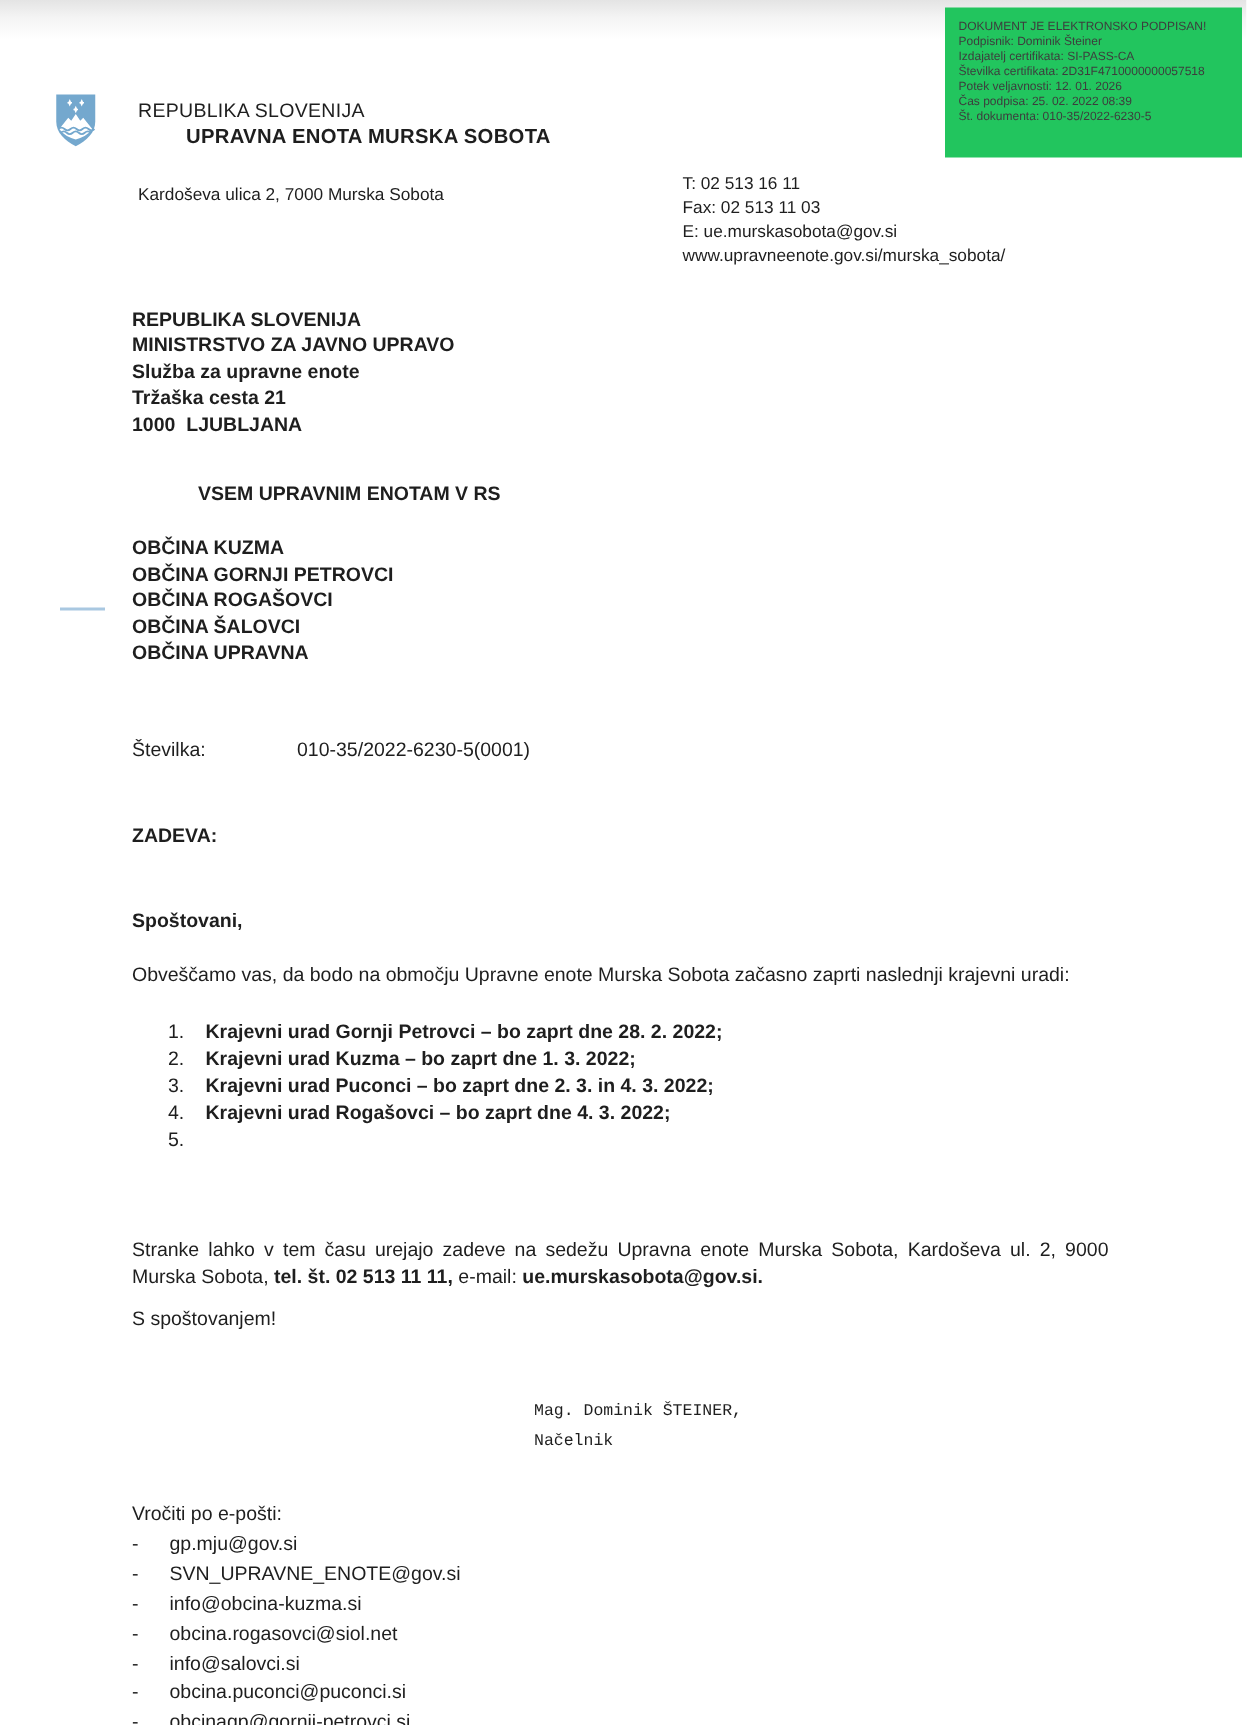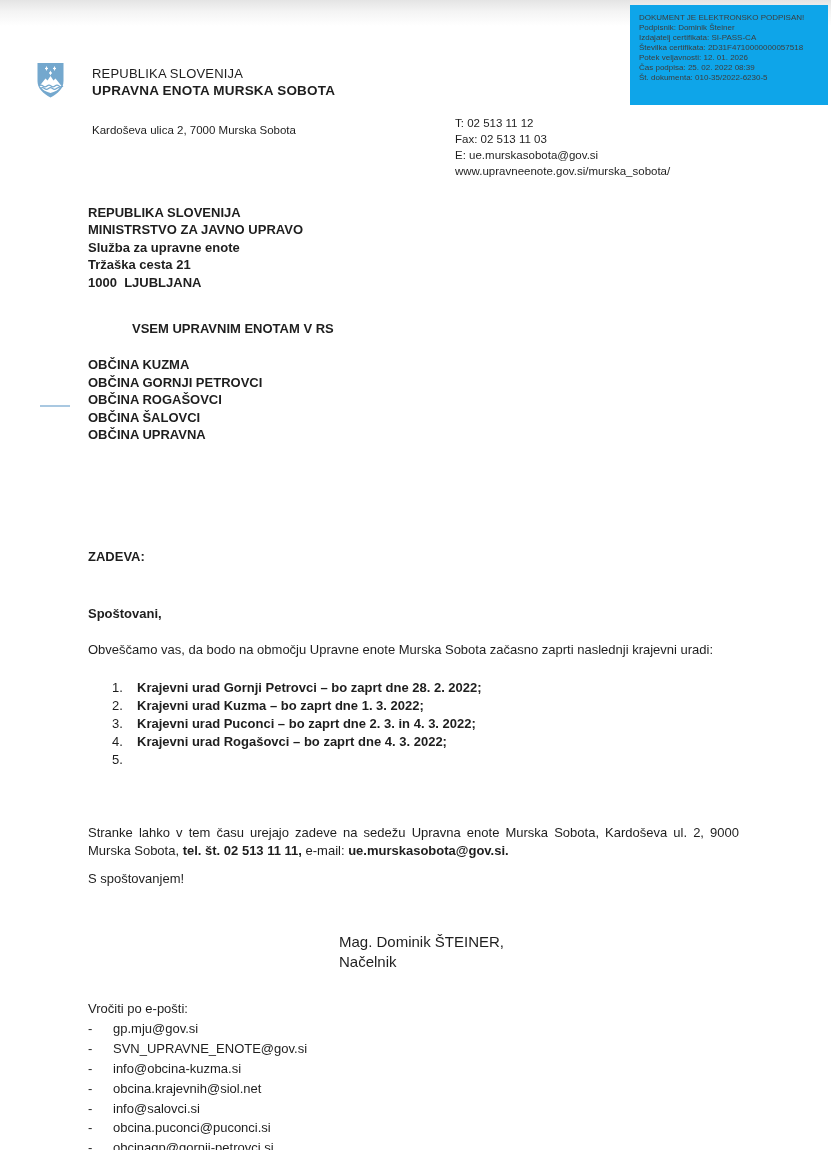--- a/index.html
+++ b/index.html
@@ -10,27 +10,27 @@
     font-family:"Liberation Sans", sans-serif;
     color:#1e1e1e;
     overflow:hidden;
   }
   .top-shade {
     position:absolute; top:0; left:0; width:831px; height:26px;
     background:linear-gradient(to bottom, #e4e4e4 0%, #f4f4f4 45%, #ffffff 100%);
   }
   .esign-box {
     position:absolute; left:630px; top:5px; width:198px; height:100px;
-    background:#0ea5e9; padding:8px 0 0 9px;
+    background:#22c55e; padding:8px 0 0 9px;
     font-size:8px; line-height:10px; color:#3d3d3d; white-space:nowrap;
   }
   .coat { position:absolute; left:36px; top:62px; width:29px; height:37px; }
   .lh-text { position:absolute; left:92px; top:66px; }
   .lh-country { font-size:13px; letter-spacing:0.2px; }
-  .lh-office  { font-size:13.5px; font-weight:bold; margin-top:2px; letter-spacing:0.2px; }
+  .lh-office  { font-size:13.5px; font-weight:bold; margin-top:2px; letter-spacing:0.2px;margin-left:32px; }
   .hq-address { position:absolute; left:92px; top:124px; font-size:11.5px; }
   .contact { position:absolute; left:455px; top:117px; font-size:11.5px; }
   .contact div { margin-bottom:3.6px; line-height:12.4px; }
   .recipient-block { position:absolute; left:88px; top:204px; font-size:13px; font-weight:bold; line-height:17.4px; }
   .recipient-block div { white-space:pre; }
   .all-units { position:absolute; left:88px; top:321px; font-size:13px; font-weight:bold;margin-left:44px; }
   .municipalities { position:absolute; left:88px; top:356px; font-size:13px; font-weight:bold; line-height:17.5px; }
   .blue-mark { position:absolute; left:40px; top:405px; width:30px; height:2px; background:#a9c8e1; }
   .ref-block { position:absolute; left:88px; top:491px; font-size:13px; line-height:17.4px; }
   .ref-row { display:flex; }
@@ -40,21 +40,21 @@
   .subject-value { width:540px; line-height:18px; }
   .subject-l1 { text-align:justify; text-align-last:justify; }
   .salutation { position:absolute; left:88px; top:606px; font-size:13px; font-weight:bold; }
   .intro { position:absolute; left:88px; top:641px; width:651px; font-size:13px; line-height:17.8px; text-align:justify; }
   .closures { position:absolute; left:112px; top:679px; font-size:13px; line-height:17.9px; }
   .closure-row { display:flex; }
   .closure-num { width:25px; }
   .closure-text { font-weight:bold; }
   .outro { position:absolute; left:88px; top:803px; width:651px; font-size:13px; line-height:17.8px; text-align:justify;margin-top:21px; }
   .closing { position:absolute; left:88px; top:871px; font-size:13px; }
-  .signer { position:absolute; left:339px; top:932px; font-size:15px; line-height:19.5px; }
+  .signer { position:absolute; left:356px; top:932px; font-size:11px; line-height:19.5px;font-family:Liberation Mono, monospace; }
   .delivery { position:absolute; left:88px; top:999px; font-size:13px; line-height:19.9px; }
   .delivery-row { display:flex; }
   .delivery-dash { width:25px; }
   .b { font-weight:bold; }
 </style>
 </head>
 <body>
 
 <div class="top-shade"></div>
 
@@ -85,21 +85,21 @@
 </div>
 
 <div class="lh-text">
   <div class="lh-country">REPUBLIKA SLOVENIJA</div>
   <div class="lh-office">UPRAVNA ENOTA MURSKA SOBOTA</div>
 </div>
 
 <div class="hq-address">Kardoševa ulica 2, 7000 Murska Sobota</div>
 
 <div class="contact">
-  <div>T: 02 513 11 12</div>
+  <div>T: 02 513 16 11</div>
   <div>Fax: 02 513 11 03</div>
   <div>E: ue.murskasobota@gov.si</div>
   <div>www.upravneenote.gov.si/murska_sobota/</div>
 </div>
 
 <div class="recipient-block">
   <div>REPUBLIKA SLOVENIJA</div>
   <div>MINISTRSTVO ZA JAVNO UPRAVO</div>
   <div>Služba za upravne enote</div>
   <div>Tržaška cesta 21</div>
@@ -112,20 +112,24 @@
   <div>OBČINA KUZMA</div>
   <div>OBČINA GORNJI PETROVCI</div>
   <div>OBČINA ROGAŠOVCI</div>
   <div>OBČINA ŠALOVCI</div>
   <div>OBČINA UPRAVNA</div>
 </div>
 
 <div class="blue-mark"></div>
 
 <div class="ref-block">
+  <div class="ref-row">
+    <div class="ref-label">Številka:</div>
+    <div>010-35/2022-6230-5(0001)</div>
+  </div>
 </div>
 
 <div class="subject">
   <div class="subject-label">ZADEVA:</div>
 </div>
 
 <div class="salutation">Spoštovani,</div>
 
 <div class="intro">Obveščamo vas, da bodo na območju Upravne enote Murska Sobota začasno zaprti naslednji krajevni uradi:</div>
 
@@ -169,21 +173,21 @@
   <div class="delivery-row">
     <div class="delivery-dash">-</div>
     <div>SVN_UPRAVNE_ENOTE@gov.si</div>
   </div>
   <div class="delivery-row">
     <div class="delivery-dash">-</div>
     <div>info@obcina-kuzma.si</div>
   </div>
   <div class="delivery-row">
     <div class="delivery-dash">-</div>
-    <div>obcina.krajevnih@siol.net</div>
+    <div>obcina.rogasovci@siol.net</div>
   </div>
   <div class="delivery-row">
     <div class="delivery-dash">-</div>
     <div>info@salovci.si</div>
   </div>
   <div class="delivery-row">
     <div class="delivery-dash">-</div>
     <div>obcina.puconci@puconci.si</div>
   </div>
   <div class="delivery-row">

